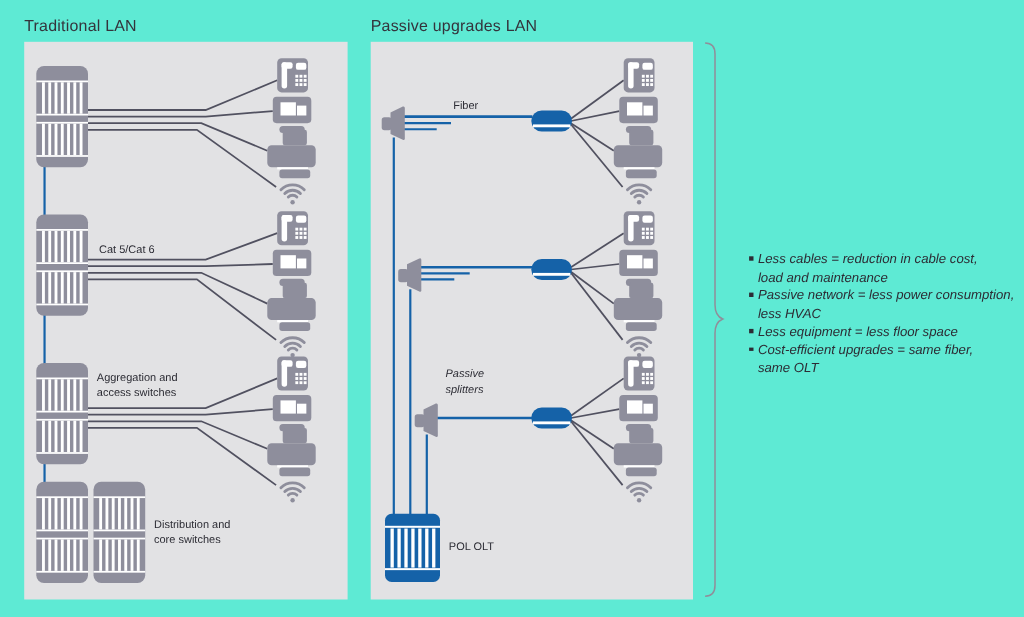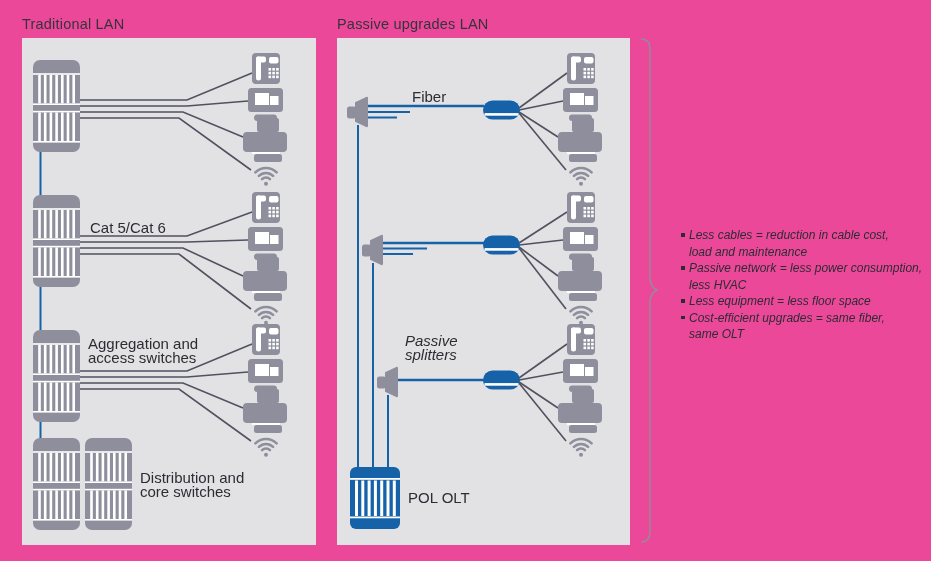--- a/index.html
+++ b/index.html
@@ -1,35 +1,35 @@
 <!DOCTYPE html>
 <html style="--panel_bg: #e2e2e4; --device_gray: #8e8e9c; --line_dark: #515160; --accent_blue: #1562a8; --brace_gray: #8f8f9a; --text_dark: #2c2c34;"><head>
 <meta charset="utf-8">
 <style>
   :root{
     --panel_bg:#e2e2e4; --device_gray:#8e8e9c; --line_dark:#515160;
     --accent_blue:#1562a8; --brace_gray:#8f8f9a; --text_dark:#2c2c34;
   }
   html,body{margin:0;padding:0;background:#fff;}
-  .canvas{position:relative;width:931px;height:561px;background:#ec4899;
+  .canvas{position:relative;width:931px;height:561px;background:#5eead4;
           font-family:"Liberation Sans",sans-serif;overflow:hidden;}
   .panel{position:absolute;top:38px;height:507px;background:var(--panel_bg);}
   .panel.left{left:22px;width:294px;}
   .panel.right{left:337px;width:293px;}
   .ptitle{position:absolute;top:16px;font-size:14.5px;color:#34343c;letter-spacing:.2px;}
   .ptitle.left{left:22px;} .ptitle.right{left:337px;}
   svg.layer{position:absolute;left:0;top:0;pointer-events:none;}
   .fg{fill:var(--device_gray);}
   .fb{fill:var(--accent_blue);}
   .sl{stroke:var(--line_dark);stroke-width:1.6;fill:none;}
   .bl{stroke:var(--accent_blue);stroke-width:2;fill:none;}
   .blm{stroke:var(--accent_blue);stroke-width:2.4;fill:none;}
   .wifi{stroke:var(--device_gray);stroke-width:2.6;fill:none;stroke-linecap:round;}
   .brace{stroke:var(--brace_gray);stroke-width:1.4;fill:none;}
-  .lbl{position:absolute;font-size:15px;line-height:13.5px;color:var(--text_dark);
+  .lbl{position:absolute;font-size:10px;line-height:13.5px;color:var(--text_dark);
        white-space:pre-line;}
   ul.benefits{position:absolute;left:672px;top:227px;width:252px;margin:0;padding:0;
        list-style:none;font-style:italic;}
   ul.benefits li{position:relative;padding-left:17px;margin:0;font-size:12px;
        line-height:16.5px;color:var(--text_dark);white-space:pre-line;}
   ul.benefits li::before{content:"";position:absolute;left:9px;top:6px;width:3.5px;
        height:3.5px;background:var(--text_dark);}
 </style>
 </head>
 <body>

